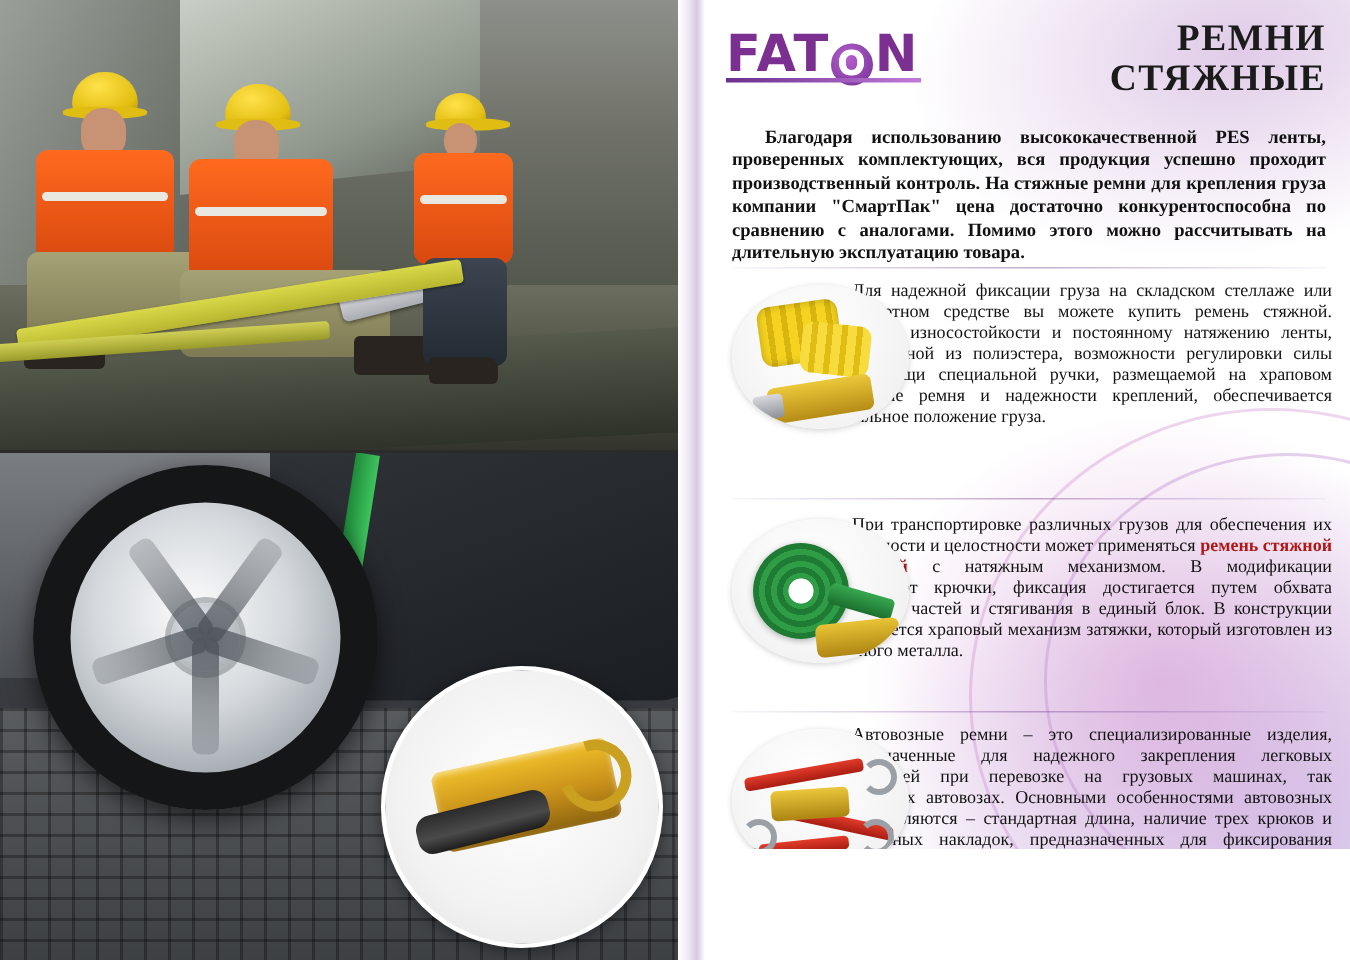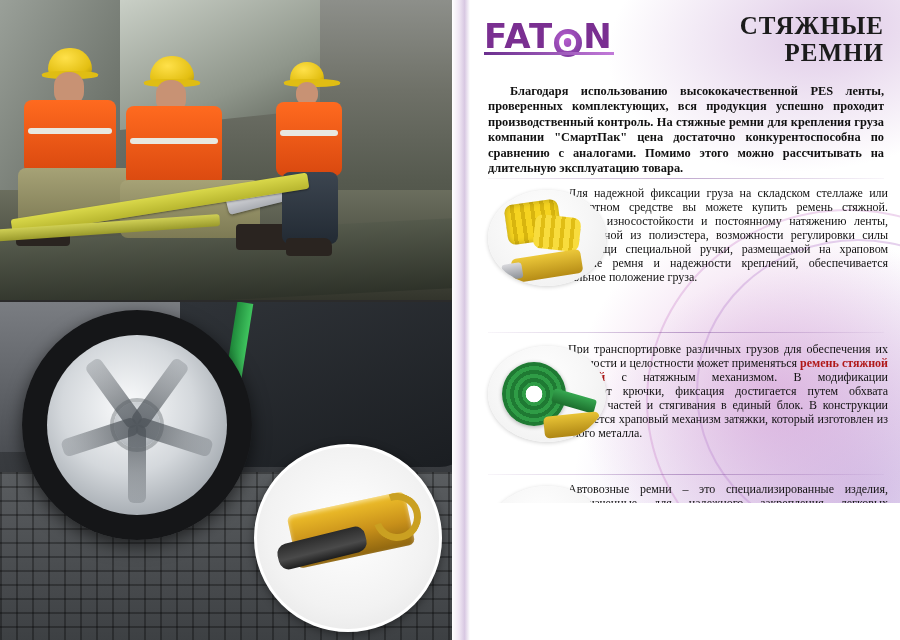--- a/index.html
+++ b/index.html
@@ -246,21 +246,21 @@
     position: absolute;
     left: 452px; top: 0;
     width: 18px; height: 640px;
     background: linear-gradient(90deg,#ffffff 0%, #efe6f3 40%, #d8c8e2 70%, #ffffff 100%);
   }
 
   
   .right-col {
     position: absolute;
     left: 470px; top: 0;
-    width: 430px; height: 503px;
+    width: 430px; height: 566px;
     background: #ffffff;
     overflow: hidden;
   }
   .swirl {
     position: absolute;
     pointer-events: none;
   }
   .swirl-top {
     right: -40px; top: -60px;
     width: 360px; height: 260px;
@@ -519,22 +519,22 @@
     <div class="swirl swirl-bottom"></div>
     <div class="swirl-line" style="right:-120px; bottom:-40px; width:320px; height:300px;"></div>
     <div class="swirl-line" style="right:-150px; bottom:-90px; width:400px; height:380px; border-color:rgba(200,120,200,.30);"></div>
 
     <div class="brand">
       <span class="f-a">FAT</span><span class="f-o">O</span><span class="f-a">N</span>
     </div>
     <div class="brand-underline"></div>
 
     <div class="title">
+      <div>РЕМНИ</div>
       <div>СТЯЖНЫЕ</div>
-      <div>РЕМНИ</div>
     </div>
 
     <div class="lead">Благодаря использованию высококачественной PES ленты, проверенных комплектующих, вся продукция успешно проходит производственный контроль. На стяжные ремни для крепления груза компании "СмартПак" цена достаточно конкурентоспособна по сравнению с аналогами. Помимо этого можно рассчитывать на длительную эксплуатацию товара.</div>
 
     <div class="sep" style="top:178px;"></div>
 
     <div class="block" style="top:186px;">
       <div class="ico">
         <div class="roll-yellow"></div>
         <div class="roll-yellow2"></div>

